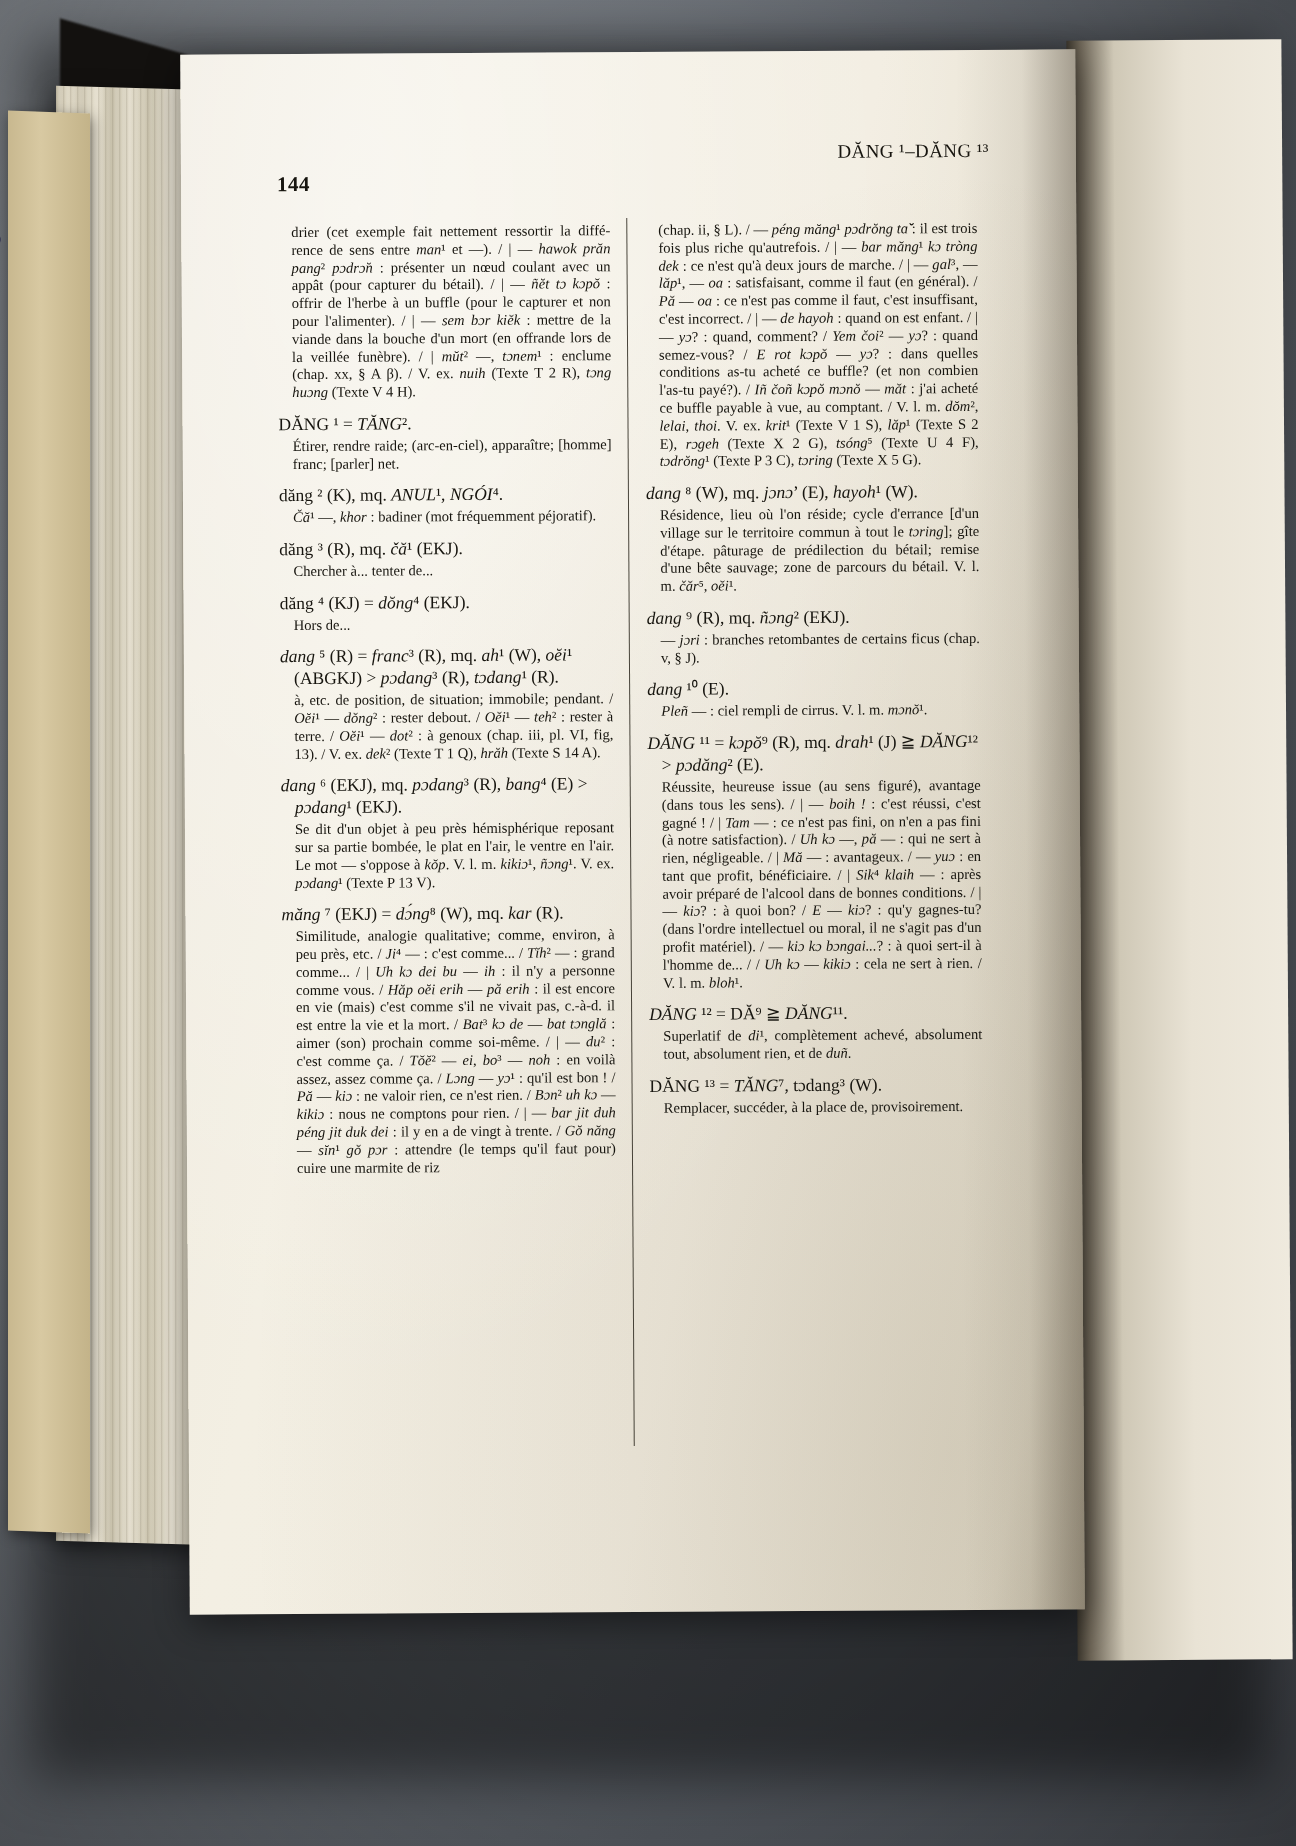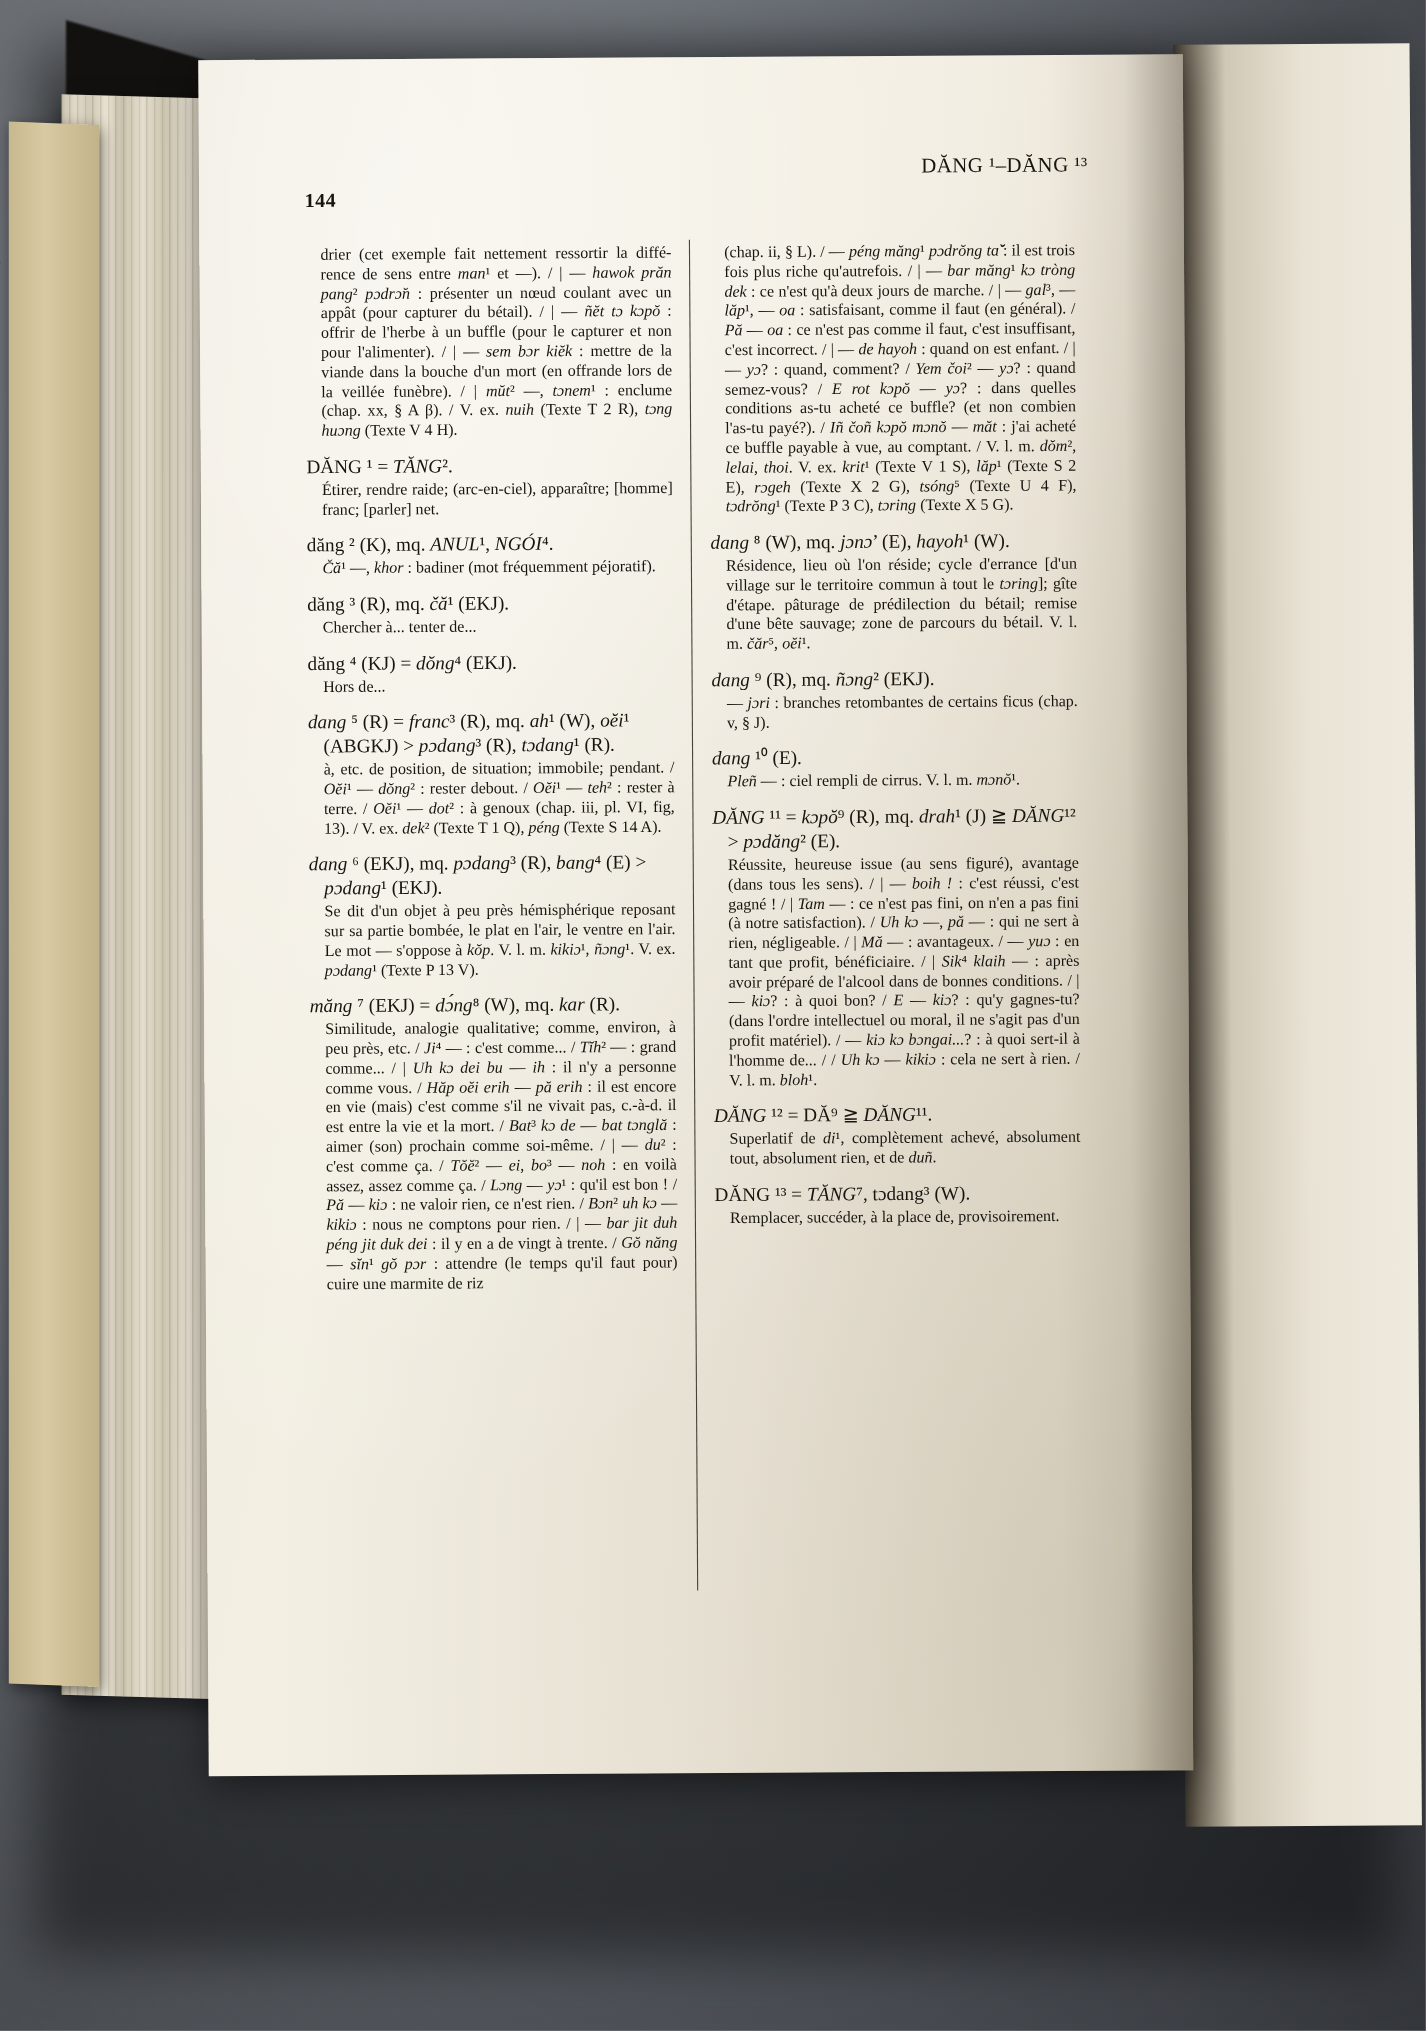--- a/index.html
+++ b/index.html
@@ -146,21 +146,21 @@
 
   .header {
     position: relative;
     height: 34px;
     font-size: 19px;
   }
   .folio {
     position: absolute;
     left: 0; top: 0;
     font-weight: bold;
-    font-size: 18px;
+    font-size: 21px;
     letter-spacing: .5px;
     text-align: center;
   }
   .running-head {
     position: absolute;
     right: -12px; top: -28px;
     font-size: 19px;
     letter-spacing: .4px;
   }
 
@@ -251,21 +251,21 @@
             <div class="entry">
               <div class="headword">dăng ³ (R), mq. <i>čă</i>¹ (EKJ).</div>
               <div class="body">Chercher à... tenter de...</div>
             </div>
             <div class="entry">
               <div class="headword">dăng ⁴ (KJ) = <i>dŏng</i>⁴ (EKJ).</div>
               <div class="body">Hors de...</div>
             </div>
             <div class="entry">
               <div class="headword"><i>dang</i> ⁵ (R) = <i>franc</i>³ (R), mq. <i>ah</i>¹ (W), <i>oĕi</i>¹ (ABGKJ) &gt; <i>pɔdang</i>³ (R), <i>tɔdang</i>¹ (R).</div>
-              <div class="body">à, etc. de position, de situation; immobile; pendant. / <i>Oĕi</i>¹ — <i>dŏng</i>² : rester debout. / <i>Oĕi</i>¹ — <i>teh</i>² : rester à terre. / <i>Oĕi</i>¹ — <i>dot</i>² : à genoux (chap. iii, pl. VI, fig, 13). / V. ex. <i>dek</i>² (Texte T 1 Q), <i>péng</i> (Texte S 14 A).</div>
+              <div class="body">à, etc. de position, de situation; immobile; pendant. / <i>Oĕi</i>¹ — <i>dŏng</i>² : rester debout. / <i>Oĕi</i>¹ — <i>teh</i>² : rester à terre. / <i>Oĕi</i>¹ — <i>dot</i>² : à genoux (chap. iii, pl. VI, fig, 13). / V. ex. <i>dek</i>² (Texte T 1 Q), <i>hrăh</i> (Texte S 14 A).</div>
             </div>
             <div class="entry">
               <div class="headword"><i>dang</i> ⁶ (EKJ), mq. <i>pɔdang</i>³ (R), <i>bang</i>⁴ (E) &gt; <i>pɔdang</i>¹ (EKJ).</div>
               <div class="body">Se dit d'un objet à peu près hémisphérique reposant sur sa partie bombée, le plat en l'air, le ventre en l'air. Le mot — s'oppose à <i>kŏp</i>. V. l. m. <i>kikiɔ</i>¹, <i>ñɔng</i>¹. V. ex. <i>pɔdang</i>¹ (Texte P 13 V).</div>
             </div>
             <div class="entry">
               <div class="headword"><i>măng</i> ⁷ (EKJ) = <i>dɔ́ng</i>⁸ (W), mq. <i>kar</i> (R).</div>
               <div class="body">Similitude, analogie qualitative; comme, environ, à peu près, etc. / <i>Ji</i>⁴ — : c'est comme... / <i>Tĭh</i>² — : grand comme... / | <i>Uh kɔ dei bu</i> — <i>ih</i> : il n'y a personne comme vous. / <i>Hăp oĕi erih</i> — <i>pă erih</i> : il est encore en vie (mais) c'est comme s'il ne vivait pas, c.-à-d. il est entre la vie et la mort. / <i>Bat</i>³ <i>kɔ de</i> — <i>bat tɔnglă</i> : aimer (son) prochain comme soi-même. / | — <i>du</i>² : c'est comme ça. / <i>Tŏĕ</i>² — <i>ei</i>, <i>bo</i>³ — <i>noh</i> : en voilà assez, assez comme ça. / <i>Lɔng</i> — <i>yɔ</i>¹ : qu'il est bon ! / <i>Pă</i> — <i>kiɔ</i> : ne valoir rien, ce n'est rien. / <i>Bɔn</i>² <i>uh kɔ</i> — <i>kikiɔ</i> : nous ne comptons pour rien. / | — <i>bar jit duh péng jit duk dei</i> : il y en a de vingt à trente. / <i>Gŏ năng</i> — <i>sĭn</i>¹ <i>gŏ pɔr</i> : attendre (le temps qu'il faut pour) cuire une marmite de riz</div>
             </div>
           </div>

